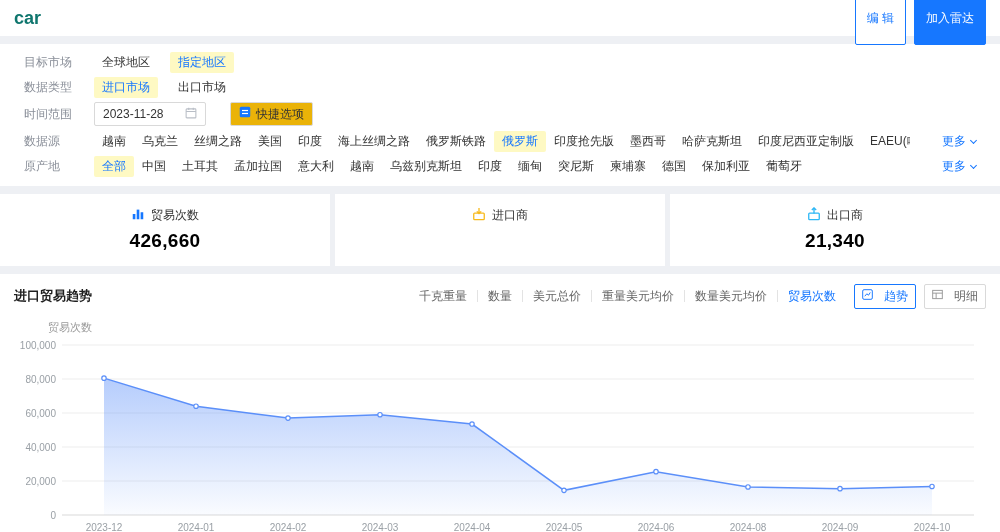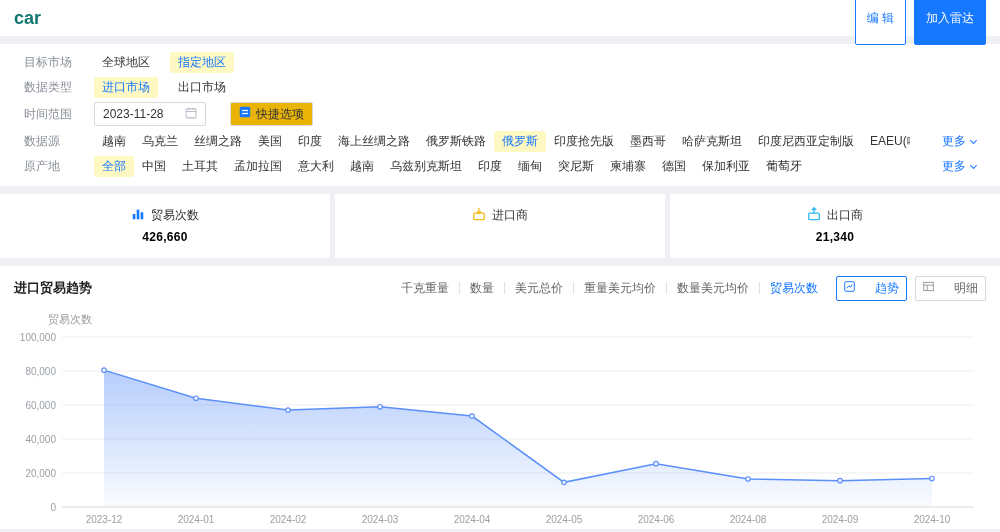--- a/index.html
+++ b/index.html
@@ -26,30 +26,30 @@
   .opts-inline .filter-opt { margin-right: 12px; }
   .opts-spread { display: flex; flex: 1; justify-content: flex-start; align-items: center; margin-right: 32px; overflow: hidden; }
   .more-link { color: #1677ff; cursor: pointer; white-space: nowrap; flex: none; }
   .chevron { display: inline-block; width: 5px; height: 5px; border-right: 1.4px solid #1677ff; border-bottom: 1.4px solid #1677ff; transform: rotate(45deg); margin-left: 5px; vertical-align: 2px; }
   .date-input { display: inline-flex; align-items: center; justify-content: space-between; border: 1px solid #d9d9d9; border-radius: 2px; padding: 3px 8px; width: 112px; margin-right: 24px; background: #fff; cursor: pointer; height: 24px; }
   .quick-btn { display: inline-flex; gap: 5px; border: 1px solid #d9d9d9; border-radius: 2px; padding: 3px 8px; background: #eab308; cursor: pointer; font-family: inherit; font-size: 12px; height: 24px; color: #333; }
   
   .stats-row { display: flex; gap: 5px; margin-top: 8px; }
   .stat-card { flex: 1; background: #fff; padding: 13px 0 14px; text-align: center; }
   .stat-head { display: flex; align-items: center; justify-content: center; gap: 6px; color: #333; }
-  .stat-value { font-size: 12px; font-weight: bold; color: #000; margin-top: 6px; letter-spacing: 0.3px; }
+  .stat-value { font-size: 19px; font-weight: bold; color: #000; margin-top: 6px; letter-spacing: 0.3px; }
   
   .chart-panel { background: #fff; margin-top: 8px; padding: 10px 14px 2px; height: 263px; }
   .chart-header { display: flex; align-items: center; height: 24px; }
   .chart-title { font-weight: bold; font-size: 13px; color: #1f1f1f; }
   .chart-tools { margin-left: auto; display: flex; align-items: center; }
   .metric { color: #666; padding: 0 10px; cursor: pointer; border-right: 1px solid #e3e3e3; line-height: 12px; white-space: nowrap; }
   .metric:last-child { border-right: none; }
   .metric.active { color: #1677ff; }
-  .view-btn { display: inline-flex; align-items: center; gap: 20px; border: 1px solid #d9d9d9; color: #666; border-radius: 2px; padding: 3px 7px; margin-left: 8px; cursor: pointer; background: #fff; font-family: inherit; font-size: 12px; }
+  .view-btn { display: inline-flex; align-items: center; gap: 11px; border: 1px solid #d9d9d9; color: #666; border-radius: 2px; padding: 3px 7px; margin-left: 8px; cursor: pointer; background: #fff; font-family: inherit; font-size: 12px; }
   .view-btn.active { border-color: #1677ff; color: #1677ff; }
   .ylabel { color: #999; font-size: 11px; margin: 12px 0 2px 34px; }
   svg text.tick { font-size: 10px; fill: #9aa0a6; font-family: "Liberation Sans", sans-serif; }
 </style>
 </head>
 <body>
 
 <div class="topbar">
   <span class="page-title">car</span>
   <div class="topbar-actions">

